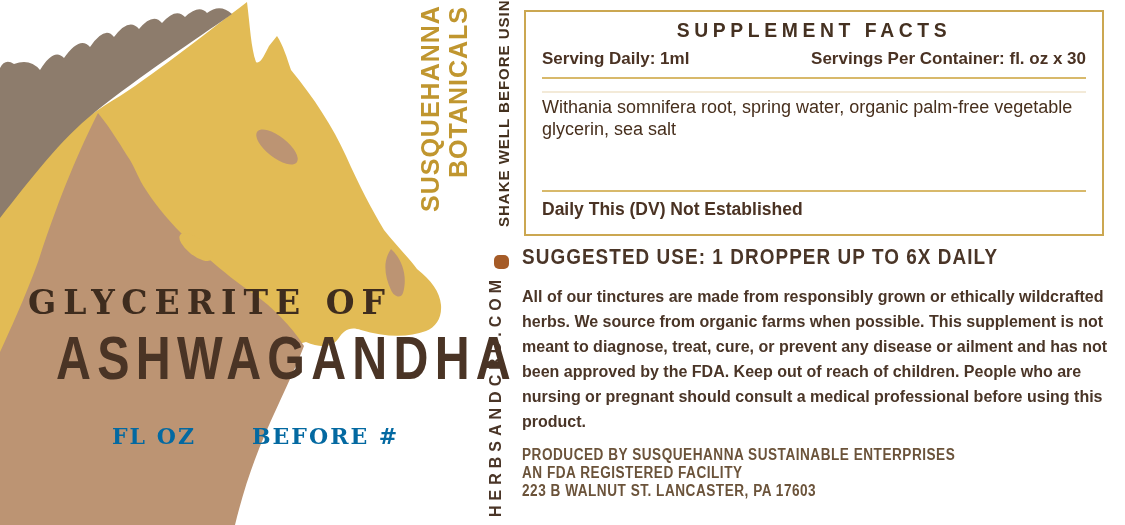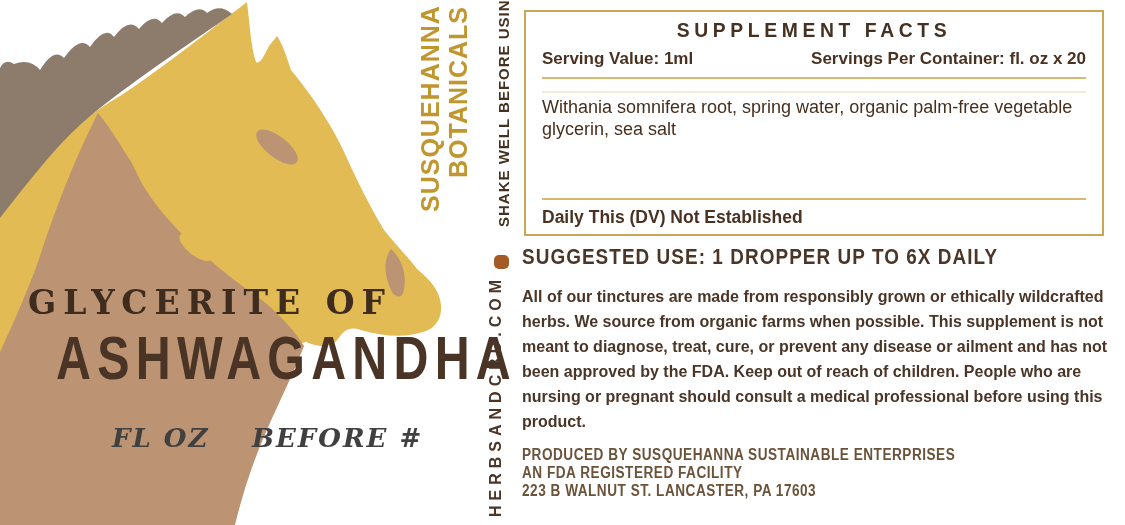--- a/index.html
+++ b/index.html
@@ -16,21 +16,21 @@
     font-family:"DejaVu Serif",serif;font-weight:700;font-size:33px;
     letter-spacing:7px;color:#3e2c1e;white-space:nowrap;
   }
   .ashwa{
     position:absolute;left:0;top:327px;width:510px;text-align:center;
     font-weight:700;font-size:62px;letter-spacing:8px;color:#4a3425;
     transform:scaleX(0.78);transform-origin:50% 50%;white-space:nowrap;line-height:62px;
   }
   .floz,.batch{
     position:absolute;top:423px;font-family:"DejaVu Serif",serif;font-weight:700;
-    font-size:26px;letter-spacing:2px;color:#404040;white-space:nowrap;font-style:italic;
+    font-size:22px;letter-spacing:2px;color:#0369a1;white-space:nowrap;
   }
   .floz{left:112px;} .batch{left:252px;}
 
   
   .vtext{position:absolute;transform-origin:0 0;transform:rotate(-90deg);white-space:nowrap;}
   .brand-vert{
     left:416px;top:212px;width:206px;text-align:right;
     font-weight:700;font-size:25px;line-height:28px;letter-spacing:1px;color:#c0962f;
   }
   .shake-vert{
@@ -39,21 +39,21 @@
   }
   .web-vert{
     left:487px;top:517px;width:240px;text-align:left;
     font-weight:700;font-size:16px;letter-spacing:5px;color:#4a3527;
   }
 
   
   .facts{
     position:absolute;left:524px;top:10px;width:580px;height:226px;
     box-sizing:border-box;border:2px solid #cba751;background:#fff;
-    padding:6px 16px 6px;display:flex;flex-direction:column;color:#4a3223;
+    padding:6px 16px 14px;display:flex;flex-direction:column;color:#4a3223;
   }
   .facts-title{
     text-align:center;font-weight:700;font-size:21px;letter-spacing:5px;
     color:#453121;transform:scaleX(0.92);transform-origin:50% 50%;white-space:nowrap;
   }
   .row{display:flex;justify-content:space-between;align-items:baseline;}
   .serving-row{margin-top:7px;font-weight:700;font-size:17px;}
   .hr-gold{height:2px;background:#d8b96b;margin:8px 0 7px;}
   .hr-gold2{height:2px;background:#d8b96b;margin:0 0 7px;}
   .amount-row{font-weight:700;font-size:17px;}
@@ -147,22 +147,22 @@
   <div class="vtext brand-vert">
     <div>SUSQUEHANNA</div>
     <div>BOTANICALS</div>
   </div>
   <div class="vtext shake-vert">SHAKE WELL BEFORE USING</div>
   <div class="vtext web-vert">HERBSANDCBD.COM</div>
 
   <div class="facts">
     <div class="facts-title">SUPPLEMENT FACTS</div>
     <div class="row serving-row">
-      <span>Serving Value: 1ml</span>
-      <span>Servings Per Container: fl. oz x 20</span>
+      <span>Serving Daily: 1ml</span>
+      <span>Servings Per Container: fl. oz x 30</span>
     </div>
     <div class="hr-gold"></div>
     <div class="hr-light"></div>
     <div class="ingredients">Withania somnifera root, spring water, organic palm-free vegetable glycerin, sea salt</div>
     <div class="spacer"></div>
     <div class="hr-gold2"></div>
     <div class="dv-note">Daily This (DV) Not Established</div>
   </div>
 
   <div class="bullet"></div>

